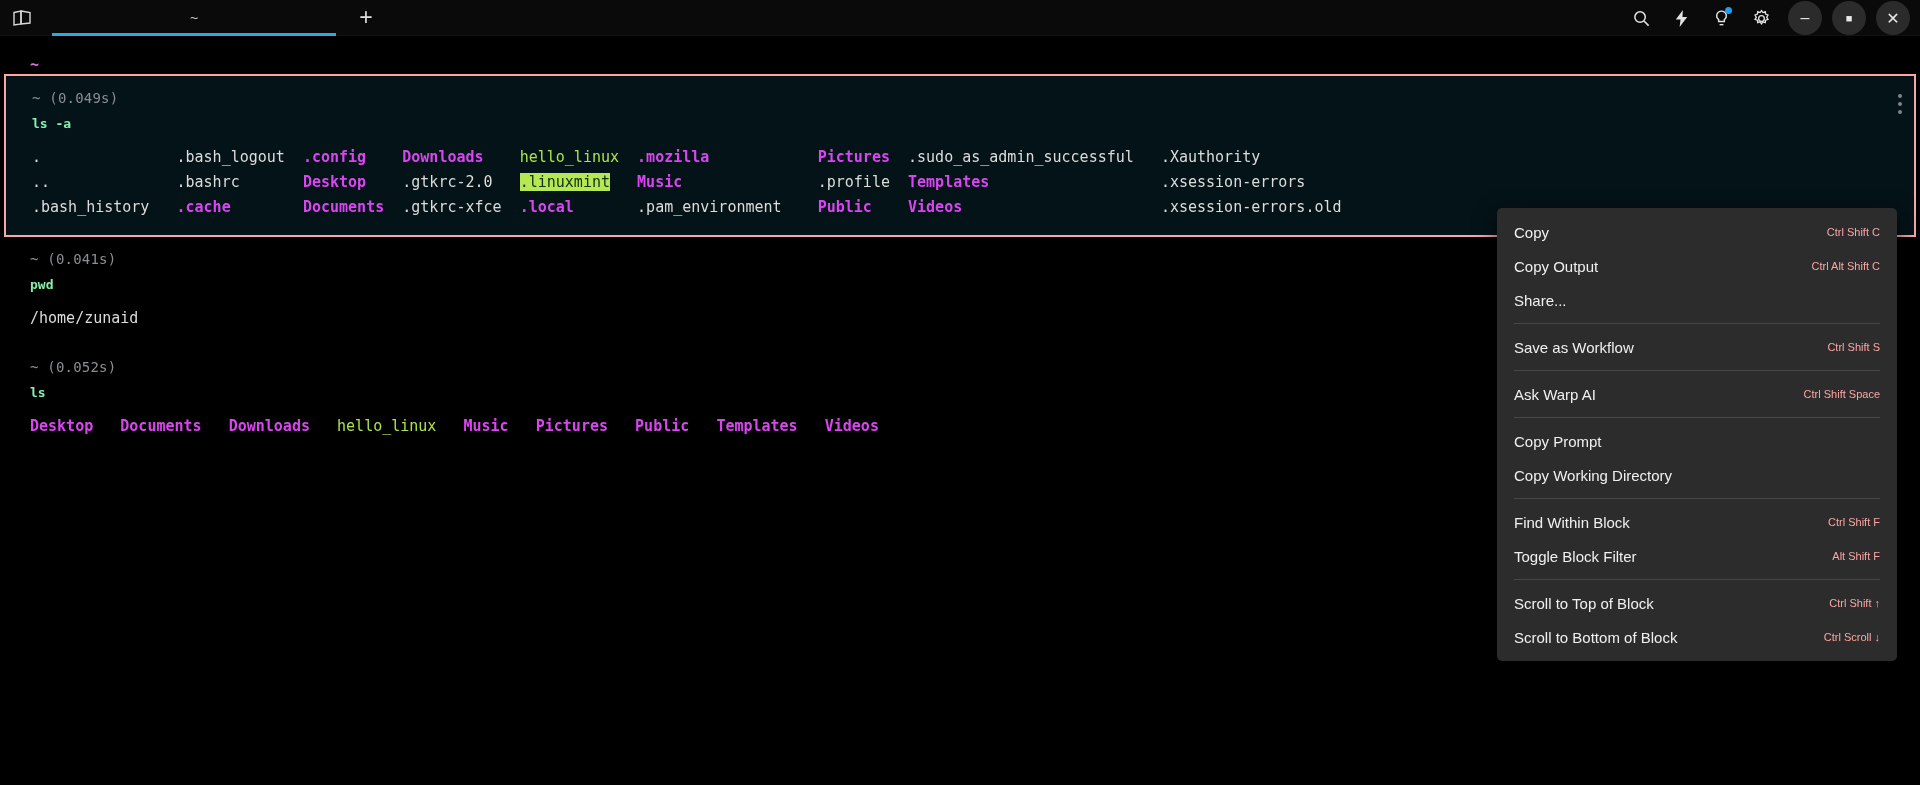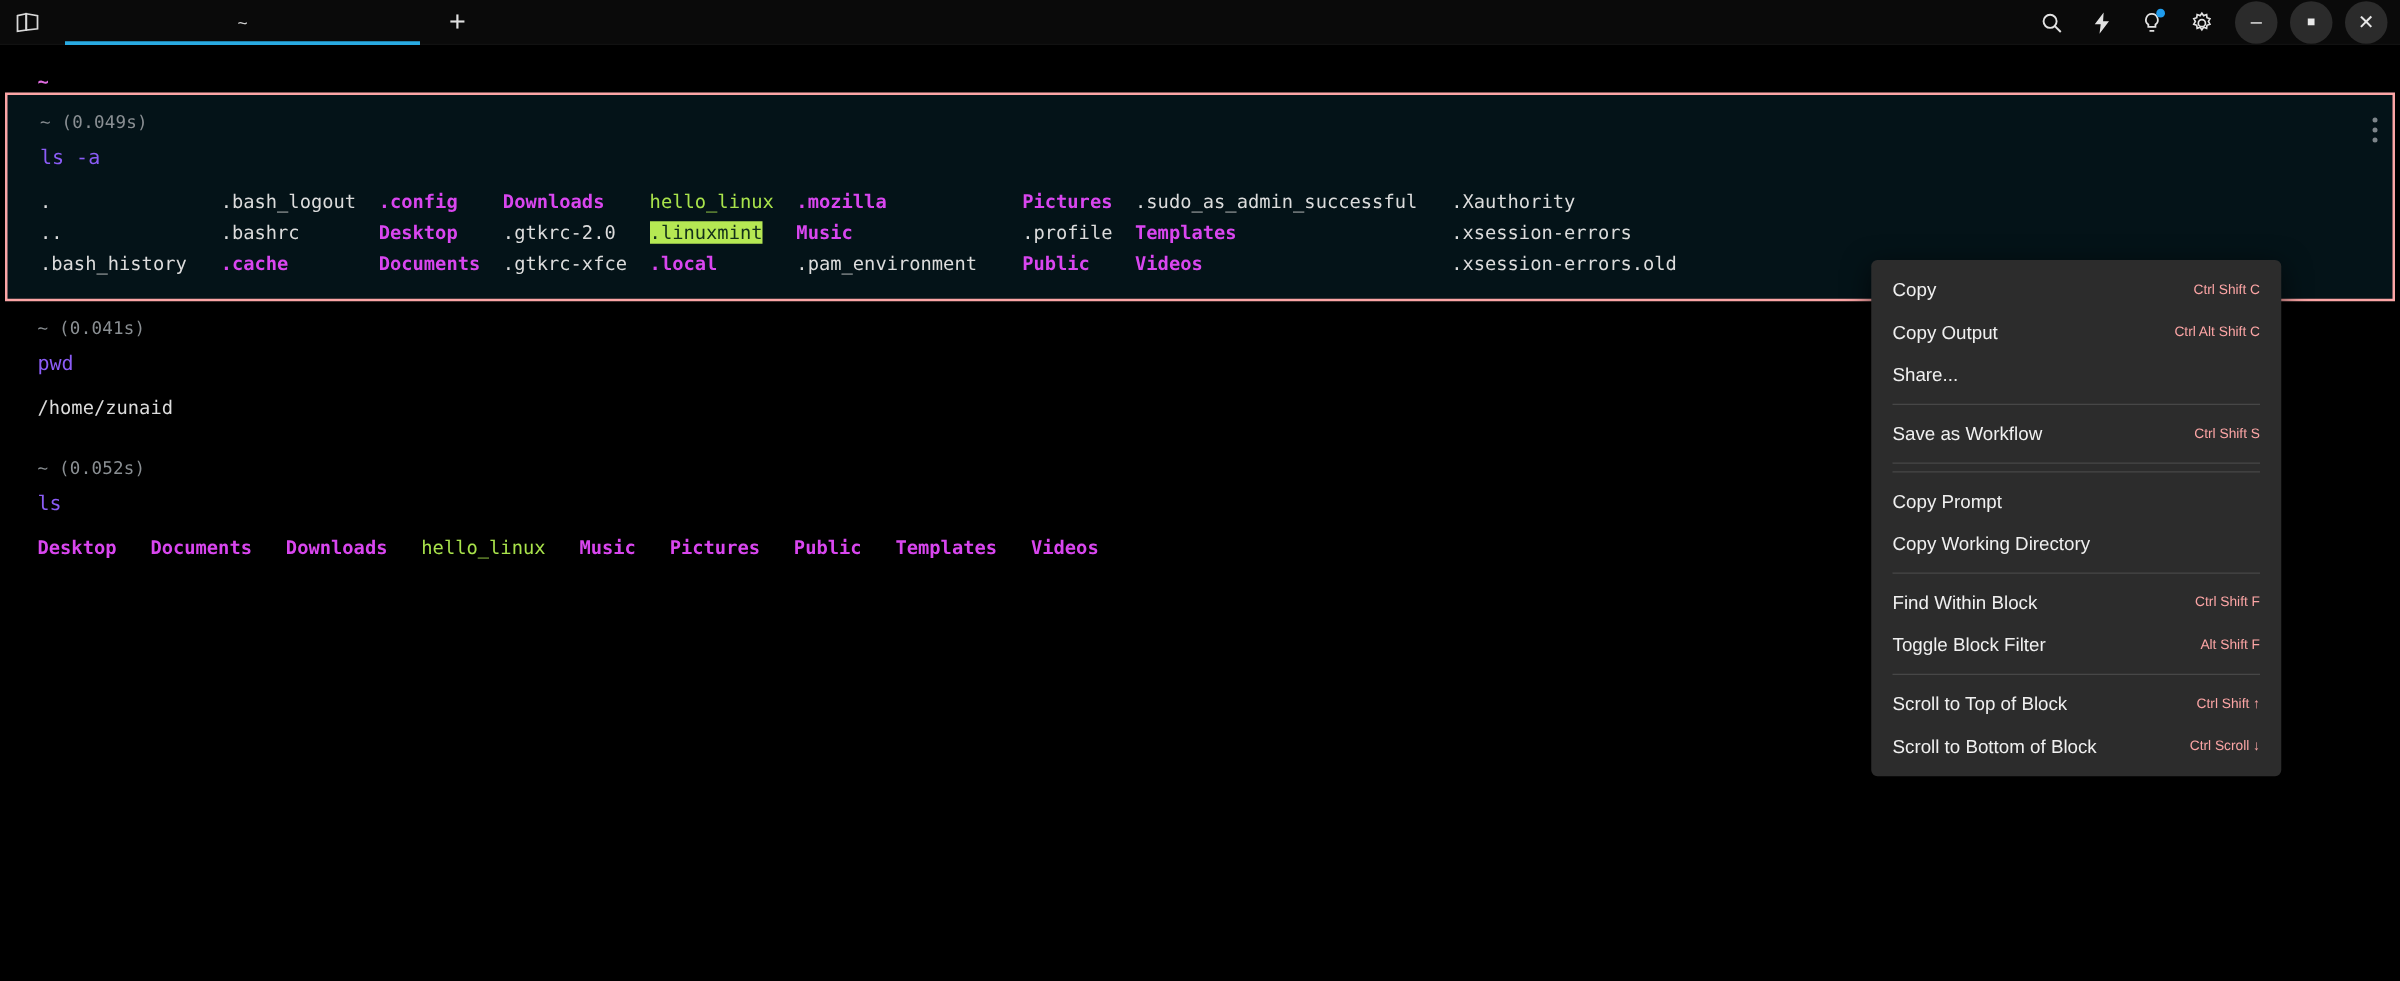--- a/index.html
+++ b/index.html
@@ -113,23 +113,23 @@
     margin: 0 4px;
     padding: 14px 26px 14px 26px;
   }
   .meta {
     color: #8a8f93;
     font-size: 14px;
     margin-bottom: 10px;
     letter-spacing: 0.2px;
   }
   .cmd {
-    color: #8b5cf6;
-    font-weight: normal;
-    font-size: 16px;
+    color: #86efac;
+    font-weight: bold;
+    font-size: 13px;
     margin-bottom: 14px;
   }
   .out {
     font-size: 15px;
     line-height: 1.68;
     white-space: pre;
     color: #dcdcdc;
   }
   .c-dir  { color: #d946ef; font-weight: bold; }
   .c-exec { color: #a9e34b; font-weight: normal; }
@@ -150,21 +150,21 @@
     width: 4px; height: 4px;
     border-radius: 50%;
     background: #7d858a;
   }
 
   
   .ctxmenu {
     position: absolute;
     left: 1497px;
     top: 172px;
-    width: 328px;
+    width: 400px;
     background: #2c2c2c;
     border-radius: 5px;
     box-shadow: 0 6px 22px rgba(0,0,0,.65);
     padding: 7px 0;
     font-family: "Liberation Sans", sans-serif;
     z-index: 50;
   }
   .mi {
     display: flex;
     align-items: center;
@@ -276,20 +276,24 @@
       <div class="mi">
         <span>Share...</span>
         <span class="sc"></span>
       </div>
       <div class="sep"></div>
       <div class="mi">
         <span>Save as Workflow</span>
         <span class="sc">Ctrl Shift S</span>
       </div>
       <div class="sep"></div>
+      <div class="mi">
+        <span>Ask Warp AI</span>
+        <span class="sc">Ctrl Shift Space</span>
+      </div>
       <div class="sep"></div>
       <div class="mi">
         <span>Copy Prompt</span>
         <span class="sc"></span>
       </div>
       <div class="mi">
         <span>Copy Working Directory</span>
         <span class="sc"></span>
       </div>
       <div class="sep"></div>

